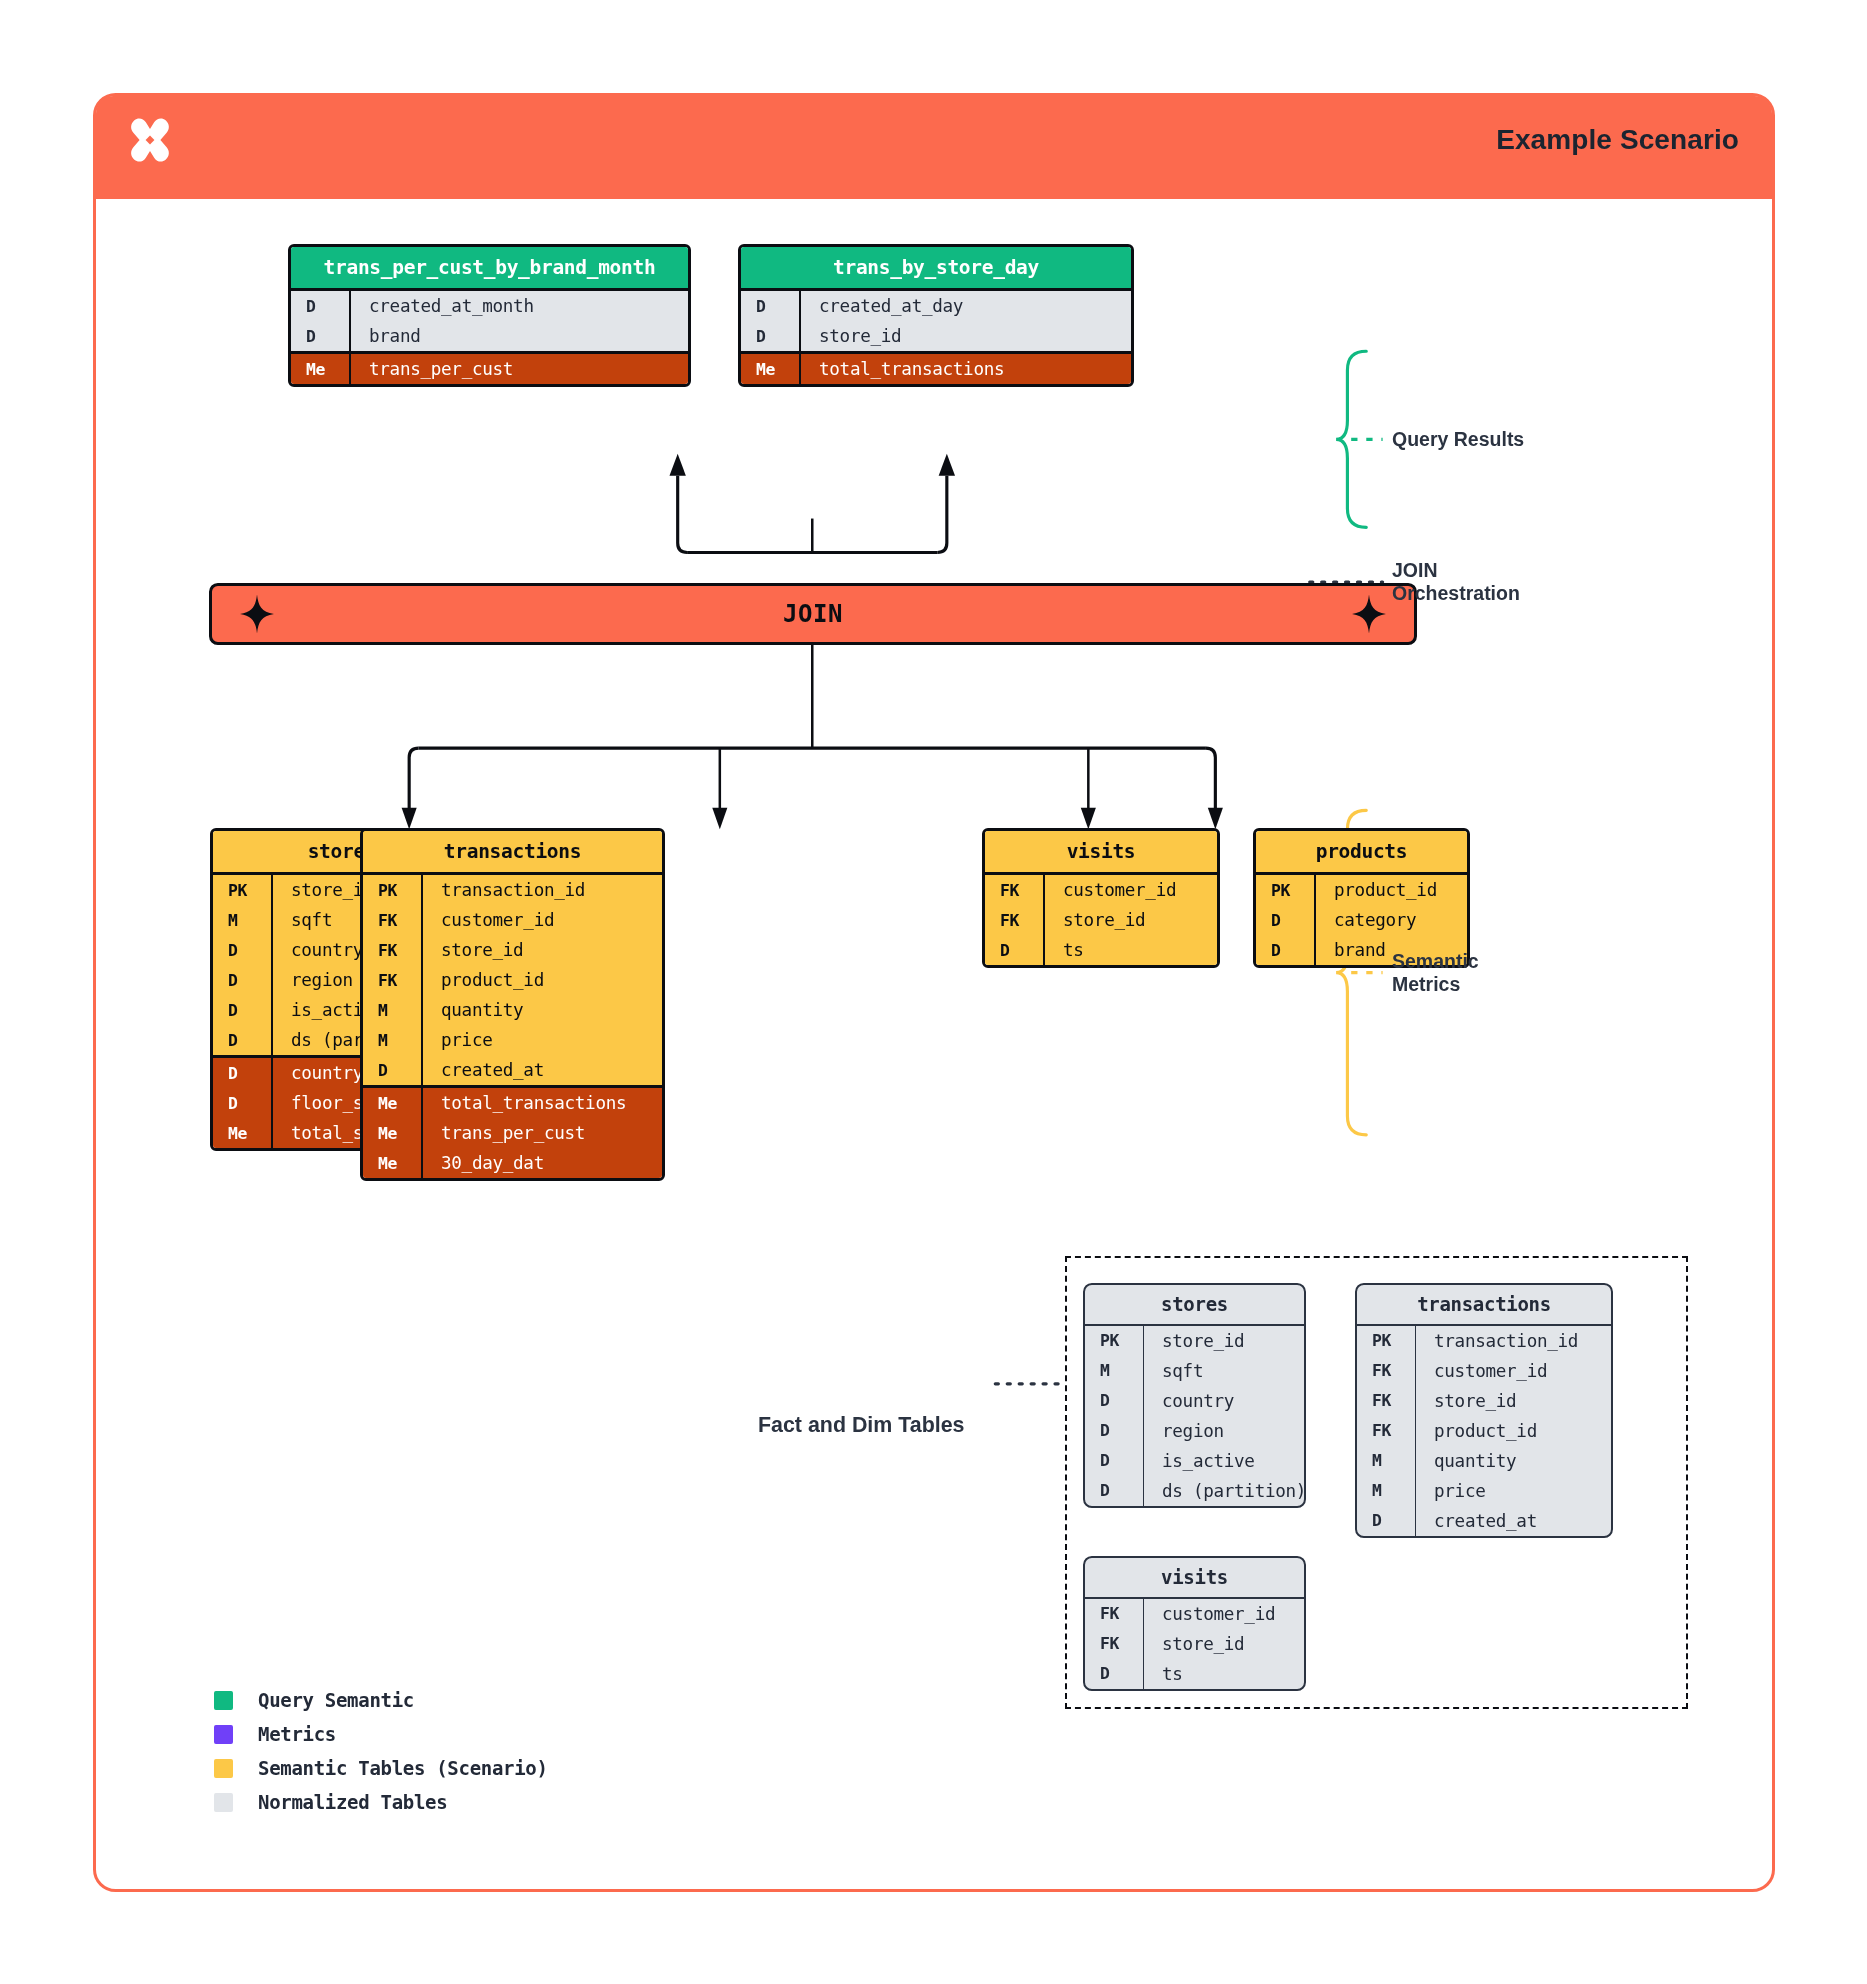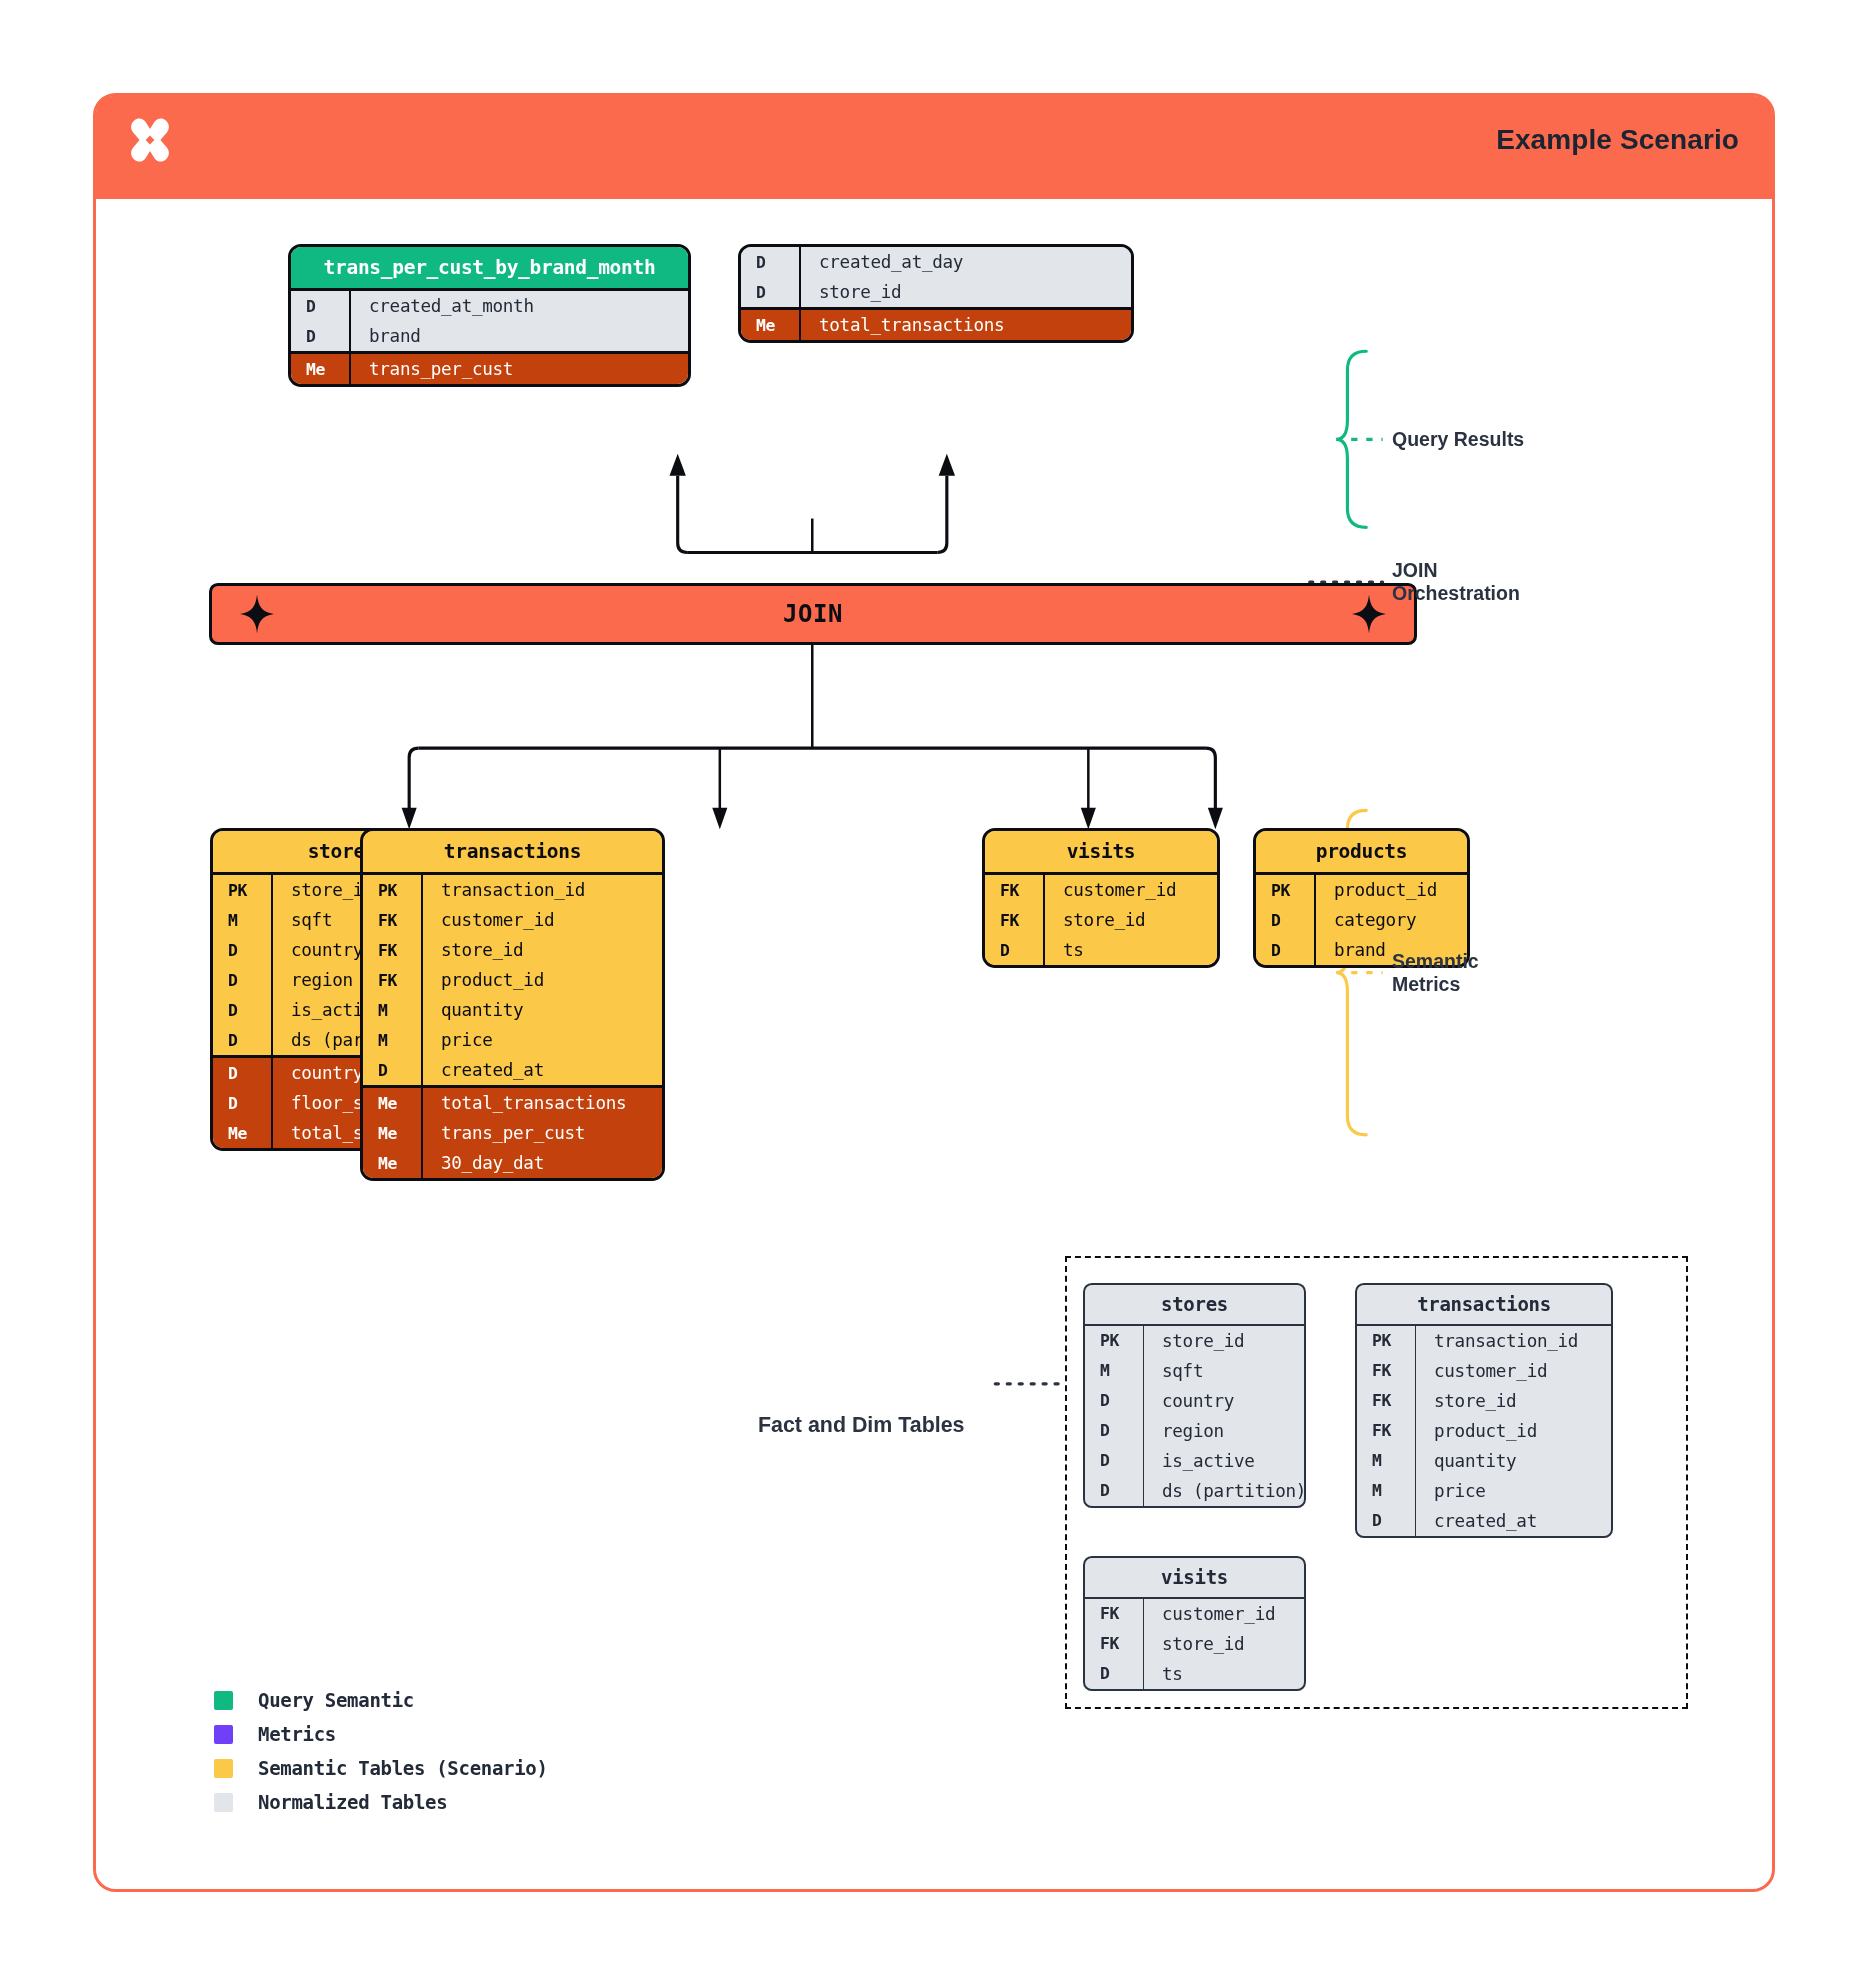--- a/index.html
+++ b/index.html
@@ -56,21 +56,21 @@
     position: absolute;
     left: 0; top: 103px;
     width: 1674px;
     height: 1688px;
   }
 
   
   .tbl {
     position: absolute;
     border: 3.1px solid #0b0d12;
-    border-radius: 13px;
+    border-radius: 6px;
     overflow: hidden;
     box-sizing: border-box;
     font-family: "DejaVu Sans Mono", monospace;
   }
   .tbl .thead {
     text-align: center;
     font-weight: bold;
     color: #ffffff;
     font-size: 19.5px;
     padding: 8.8px 6.3px 9.4px;
@@ -255,20 +255,21 @@
       </div>
       <div class="rowgrp bd-purple">
         <div class="trow">
           <div class="k">Me</div>
           <div class="v">trans_per_cust</div>
         </div>
       </div>
     </div>
 
     <div class="tbl" style="left:642px; top:45px; width:396px;">
+      <div class="thead hd-green">trans_by_store_day</div>
       <div class="rowgrp bd-gray">
         <div class="trow">
           <div class="k">D</div>
           <div class="v">created_at_day</div>
         </div>
         <div class="trow">
           <div class="k">D</div>
           <div class="v">store_id</div>
         </div>
       </div>

